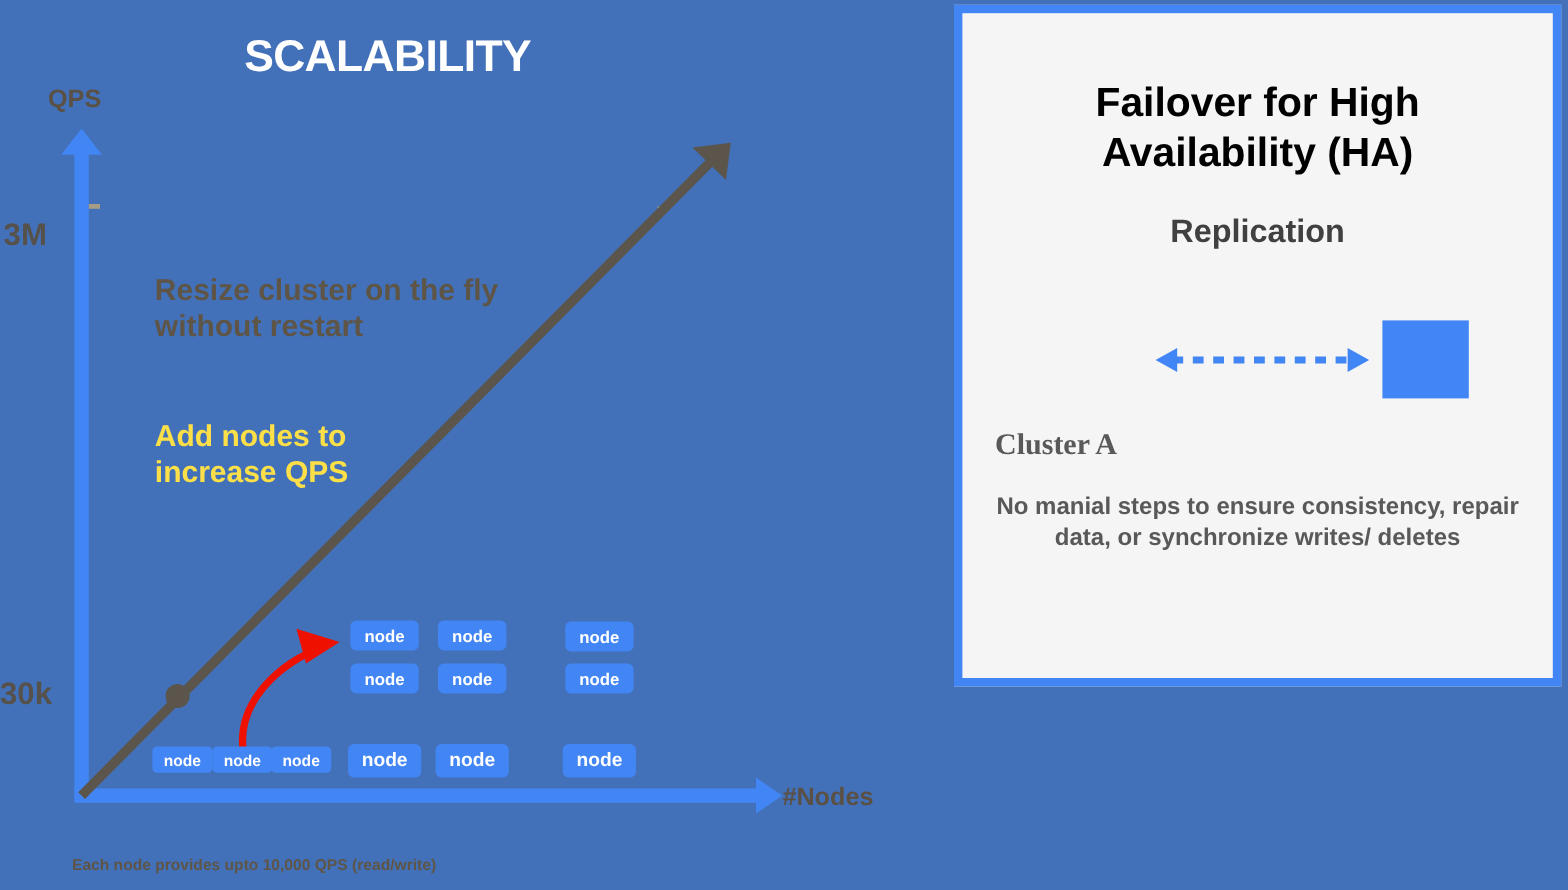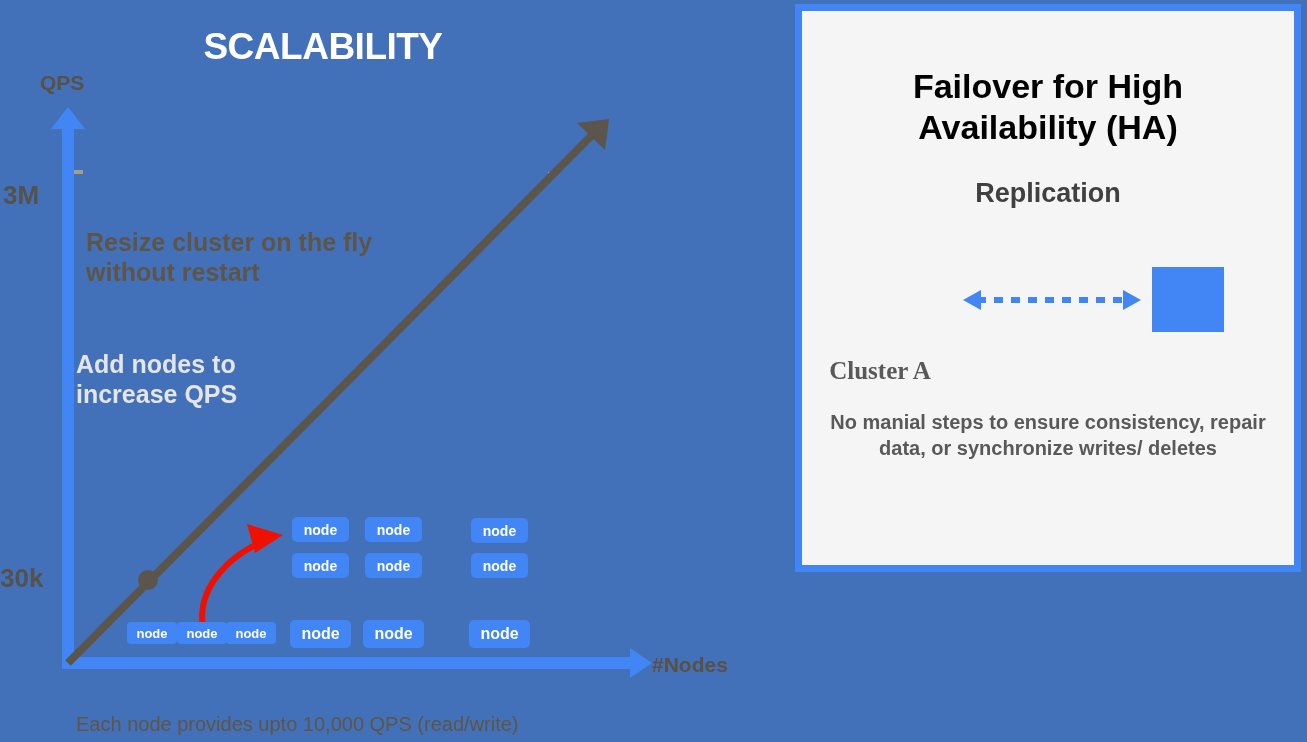--- a/index.html
+++ b/index.html
@@ -58,43 +58,43 @@
   }
   #guide-vertical {
     position:absolute; left:548px; top:172px; width:4px; height:490px;
     background-image:linear-gradient(to bottom,#A79C85 0 9px, transparent 9px 19px);
   }
 
   
   #trend-svg { position:absolute; left:0; top:0; width:795px; height:742px; }
 
   
-  .chart-note { position:absolute; font-weight:bold; line-height:1.18; }
+  .chart-note { position:absolute; font-weight:bold; line-height:1.18;margin-left:43px; }
   #note-resize {
     left:86px; top:228px; width:300px;
     font-size:25px; color:#5E5547;
   }
   #note-addnodes {
-    left:76px; top:350px; width:260px;
-    font-size:25px; color:#e5e5e5;
+    left:86px; top:350px; width:260px;
+    font-size:25px; color:#fde047;
   }
 
   
   .node-box {
     position:absolute; background:#4285F4; color:#FFFFFF;
     border-radius:5px; font-weight:bold;
     display:flex; align-items:center; justify-content:center;
   }
   .node-sm { width:50px; height:22px; font-size:13px; border-radius:4px; }
   .node-md { width:57px; height:25px; font-size:14px; }
   .node-lg { width:61px; height:28px; font-size:16px; }
 
   #footnote {
-    position:absolute; left:76px; top:713px;
-    font-size:20px; font-weight:normal; color:#5E5547;
+    position:absolute; left:60px; top:713px;
+    font-size:13px; font-weight:bold; color:#5E5547;
   }
 
   
   #ha-panel {
     position:absolute; left:795px; top:4px; width:506px; height:568px;
     background:#F5F5F5; border:7px solid #4285F4;
   }
   #ha-title {
     margin-top:55px; text-align:center; font-size:34px; font-weight:bold;
     color:#000000; line-height:1.22; padding:0 28px;

